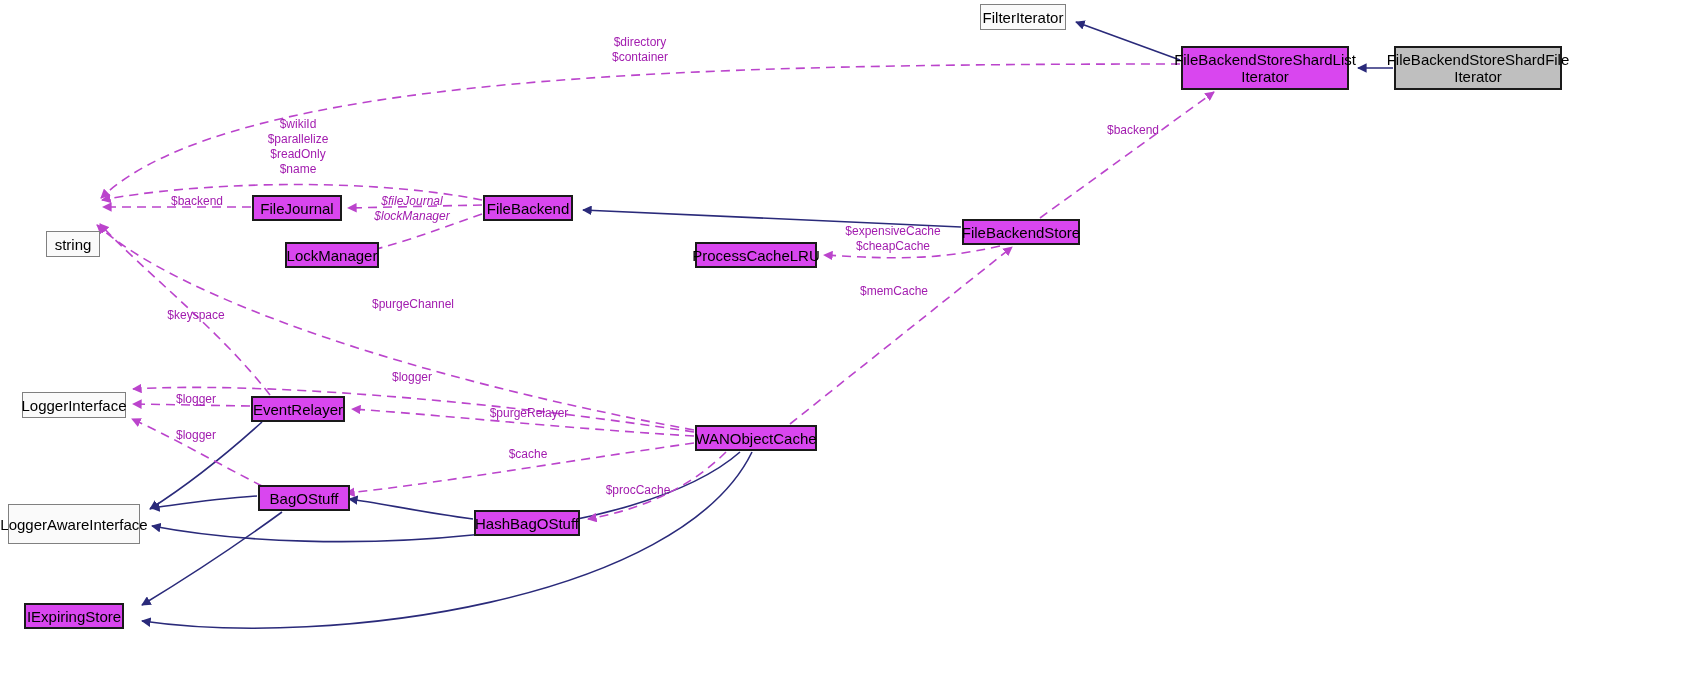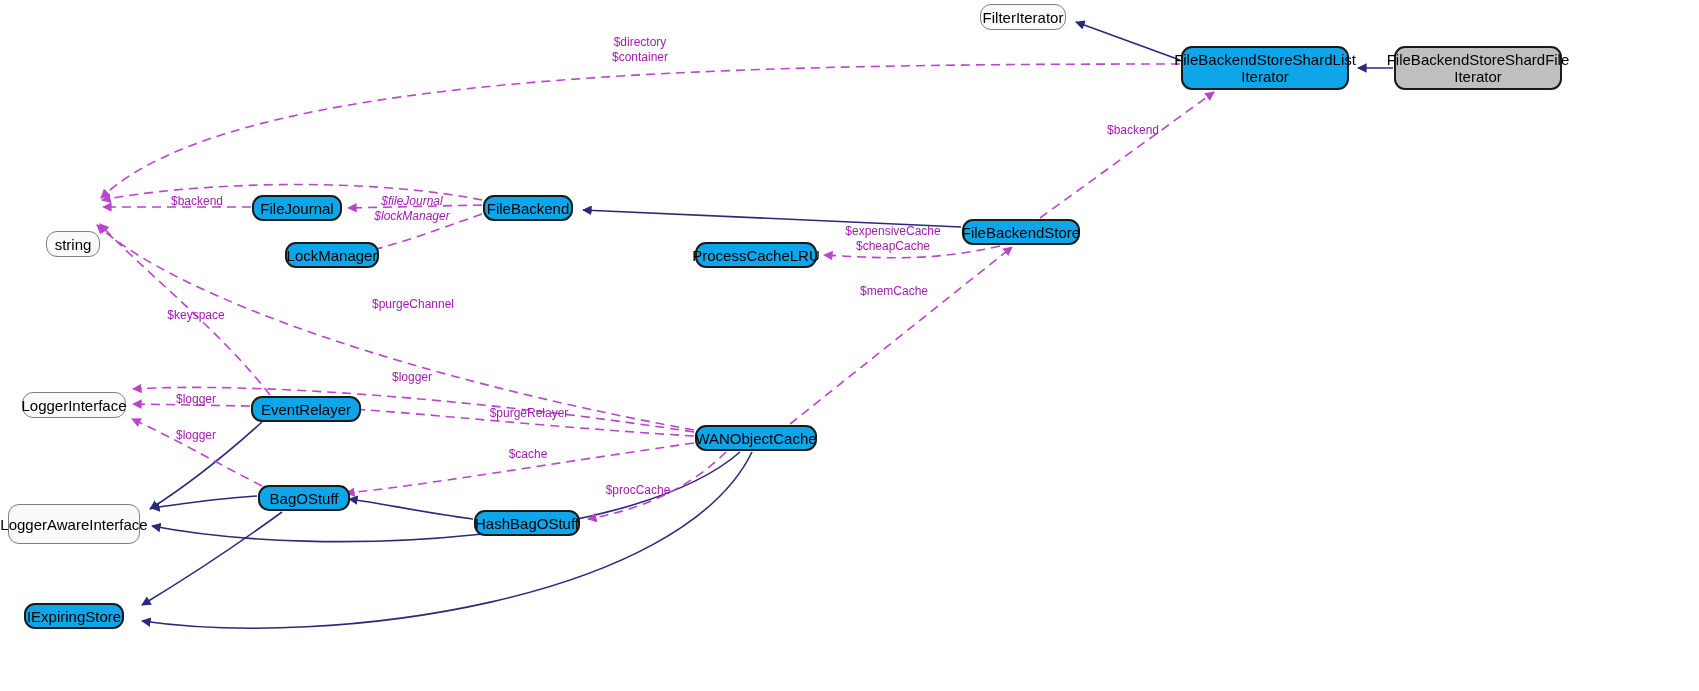--- a/index.html
+++ b/index.html
@@ -30,29 +30,28 @@
     display: flex;
     align-items: center;
     justify-content: center;
     text-align: center;
     font-size: 15px;
     line-height: 17px;
     color: #000000;
     background: #ffffff;
     white-space: pre-line;
     letter-spacing: 0px;
-    border-radius: 11px;
   }
   .node.plain {
     border: 1px solid #808080;
     background: #fafafa;
   }
   .node.solid {
     border: 2px solid #1a1a1a;
-    background: #0ea5e9;
+    background: #d946ef;
   }
   .node.highlight {
     border: 2px solid #1a1a1a;
     background: #bfbfbf;
   }
   .edge-label {
     position: absolute;
     font-size: 12px;
     line-height: 15px;
     color: #a21caf;
@@ -138,29 +137,33 @@
 Iterator</div>
   <div class="node highlight" style="left:1394px;top:46px;width:168px;height:44px;">FileBackendStoreShardFile
 Iterator</div>
   <div class="node plain" style="left:46px;top:195px;width:54px;height:26px;margin-top:36px;">string</div>
   <div class="node solid" style="left:252px;top:195px;width:90px;height:26px;">FileJournal</div>
   <div class="node solid" style="left:483px;top:195px;width:90px;height:26px;">FileBackend</div>
   <div class="node solid" style="left:962px;top:219px;width:118px;height:26px;">FileBackendStore</div>
   <div class="node solid" style="left:251px;top:242px;width:94px;height:26px;margin-left:34px;">LockManager</div>
   <div class="node solid" style="left:695px;top:242px;width:122px;height:26px;">ProcessCacheLRU</div>
   <div class="node plain" style="left:22px;top:392px;width:104px;height:26px;">LoggerInterface</div>
-  <div class="node solid" style="left:251px;top:396px;width:110px;height:26px;">EventRelayer</div>
+  <div class="node solid" style="left:251px;top:396px;width:94px;height:26px;">EventRelayer</div>
   <div class="node solid" style="left:695px;top:425px;width:122px;height:26px;">WANObjectCache</div>
   <div class="node solid" style="left:258px;top:485px;width:92px;height:26px;">BagOStuff</div>
   <div class="node plain" style="left:8px;top:504px;width:132px;height:40px;">LoggerAwareInterface</div>
   <div class="node solid" style="left:474px;top:510px;width:106px;height:26px;">HashBagOStuff</div>
   <div class="node solid" style="left:24px;top:603px;width:100px;height:26px;">IExpiringStore</div>
 
   <div class="edge-label" style="left:600px;top:35px;width:80px;">$directory
 $container</div>
+  <div class="edge-label" style="left:256px;top:117px;width:84px;">$wikiId
+$parallelize
+$readOnly
+$name</div>
   <div class="edge-label" style="left:1100px;top:123px;width:66px;">$backend</div>
   <div class="edge-label" style="left:164px;top:194px;width:66px;">$backend</div>
   <div class="edge-label" style="left:371px;top:194px;width:82px;font-style:italic;">$fileJournal
 $lockManager</div>
   <div class="edge-label" style="left:838px;top:224px;width:110px;">$expensiveCache
 $cheapCache</div>
   <div class="edge-label" style="left:855px;top:284px;width:78px;">$memCache</div>
   <div class="edge-label" style="left:161px;top:308px;width:70px;">$keyspace</div>
   <div class="edge-label" style="left:367px;top:297px;width:92px;">$purgeChannel</div>
   <div class="edge-label" style="left:388px;top:370px;width:48px;">$logger</div>

